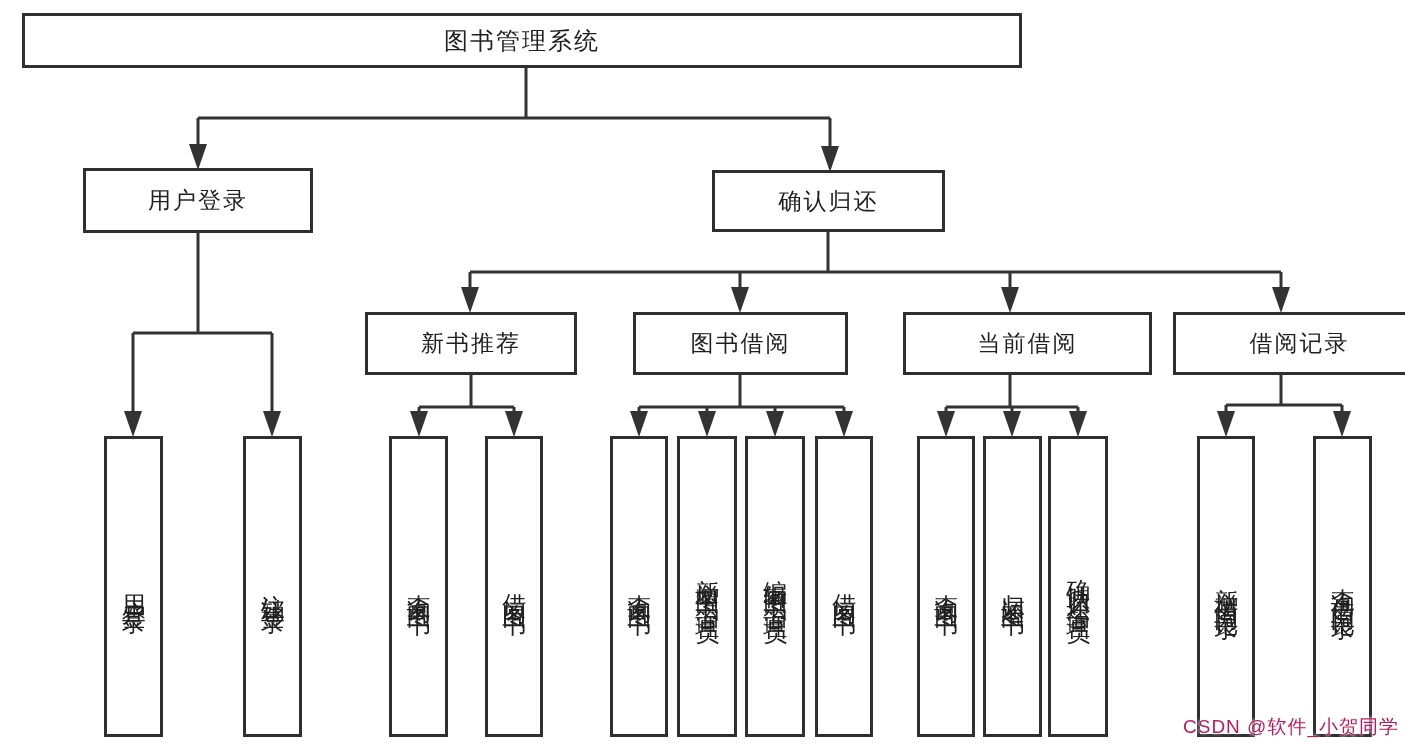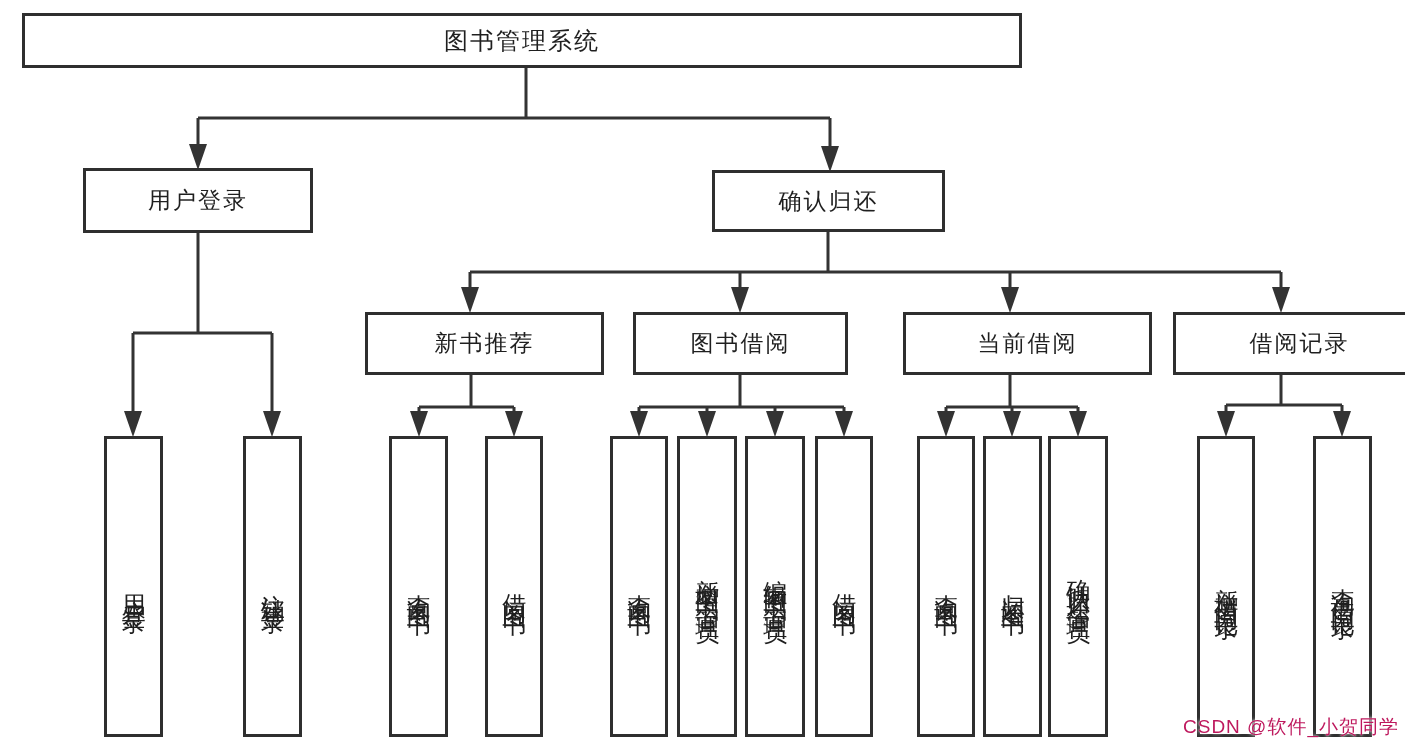--- a/index.html
+++ b/index.html
@@ -67,21 +67,21 @@
     <span>图书管理系统</span>
   </div>
 
   <div class="node h" style="left:83px;top:168px;width:230px;height:65px;">
     <span>用户登录</span>
   </div>
   <div class="node h" style="left:712px;top:170px;width:233px;height:62px;">
     <span>确认归还</span>
   </div>
 
-  <div class="node h" style="left:365px;top:312px;width:239px;height:63px;">
+  <div class="node h" style="left:365px;top:312px;width:212px;height:63px;">
     <span>新书推荐</span>
   </div>
   <div class="node h" style="left:633px;top:312px;width:215px;height:63px;">
     <span>图书借阅</span>
   </div>
   <div class="node h" style="left:903px;top:312px;width:249px;height:63px;">
     <span>当前借阅</span>
   </div>
   <div class="node h" style="left:1173px;top:312px;width:253px;height:63px;">
     <span>借阅记录</span>

